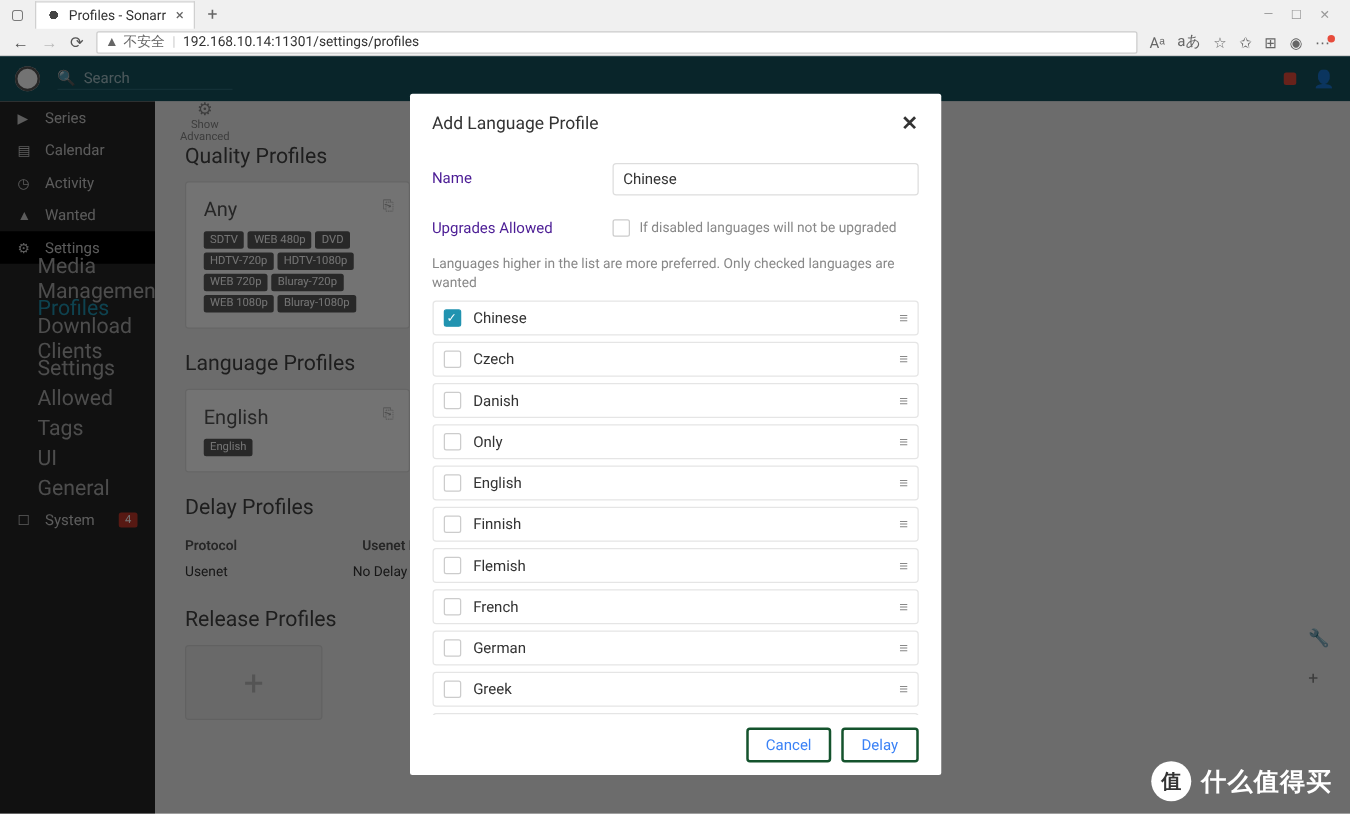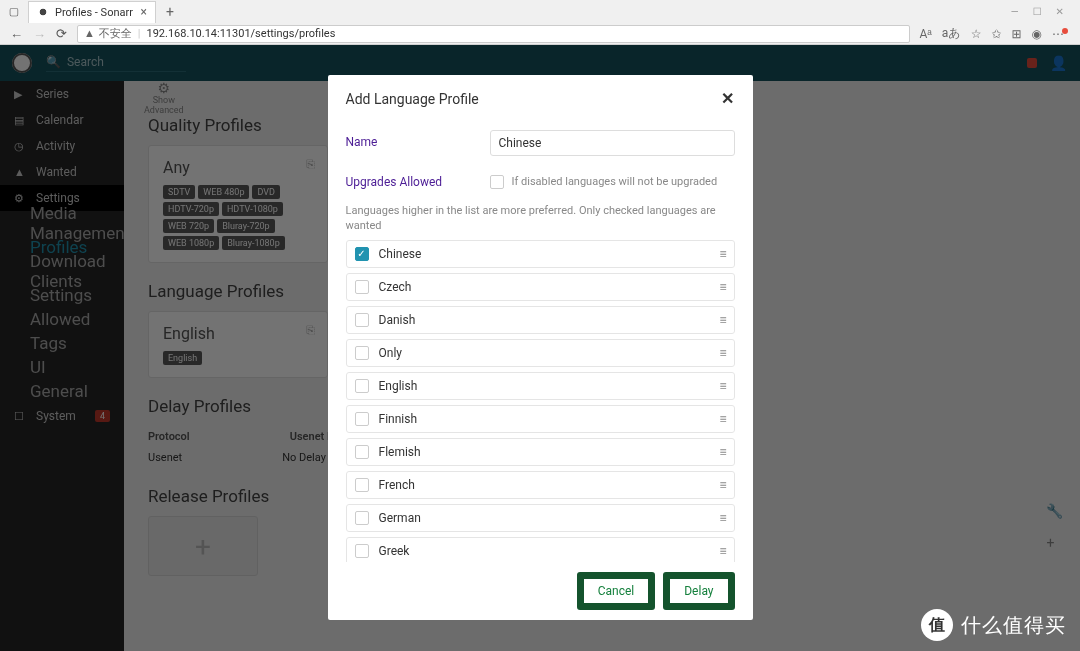--- a/index.html
+++ b/index.html
@@ -73,26 +73,26 @@
 .form-field{flex:1}
 .text-input{width:100%;border:1px solid #ddd;border-radius:3px;padding:5px 8px;font-size:12px;color:#333}
 .form-help{font-size:11px;color:#888;line-height:1.4}
 .chk{width:14px;height:14px;border:1px solid #ccc;border-radius:2px;display:inline-block;vertical-align:middle}
 .lang-list{display:flex;flex-direction:column;gap:5px;margin-top:6px}
 .lang-item{border:1px solid #e5e5e5;border-radius:3px;padding:6px 8px;display:flex;align-items:center;gap:10px;font-size:12px;color:#333}
 .lang-chk{width:14px;height:14px;border:1px solid #ccc;border-radius:2px;display:flex;align-items:center;justify-content:center;background:#fff;font-size:10px;color:#fff}
 .lang-chk.checked{background:#2193b0;border-color:#2193b0}
 .drag-ic{margin-left:auto;color:#888;font-size:12px;letter-spacing:-1px}
 .modal-foot{padding:10px 18px;display:flex;justify-content:flex-end;gap:8px;border-top:0}
-.btn{border:7px solid #14532d;background:#fff;padding:5px 14px;font-size:12px;border-radius:3px;cursor:pointer;color:#15803d}
+.btn{border:2px solid #14532d;background:#fff;padding:5px 14px;font-size:12px;border-radius:3px;cursor:pointer;color:#3b82f6}
 
 
 .watermark{position:absolute;right:14px;bottom:10px;display:flex;align-items:center;gap:8px;color:#fff;z-index:50}
 .wm-circle{width:32px;height:32px;border-radius:50%;background:#fff;color:#333;display:flex;align-items:center;justify-content:center;font-size:16px;font-weight:bold}
-.wm-text{font-size:20px;font-weight:normal;letter-spacing:1px}
+.wm-text{font-size:20px;font-weight:bold;letter-spacing:1px}
 
 
 .modal-body::-webkit-scrollbar{width:6px}
 .modal-body::-webkit-scrollbar-thumb{background:#ccc;border-radius:3px}
 </style>
 </head>
 <body>
 
 <div class="browser-chrome">
   <div class="tab-bar">

